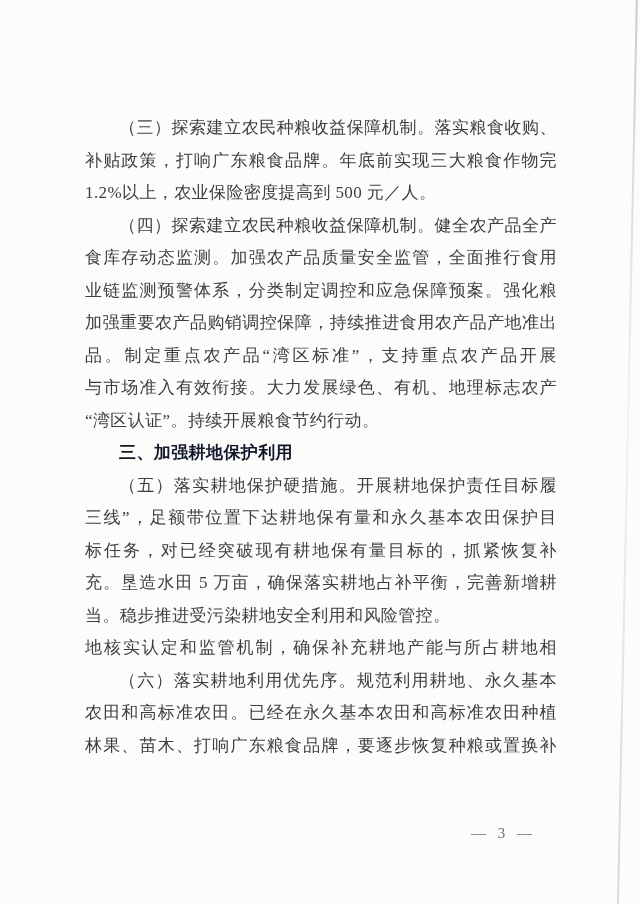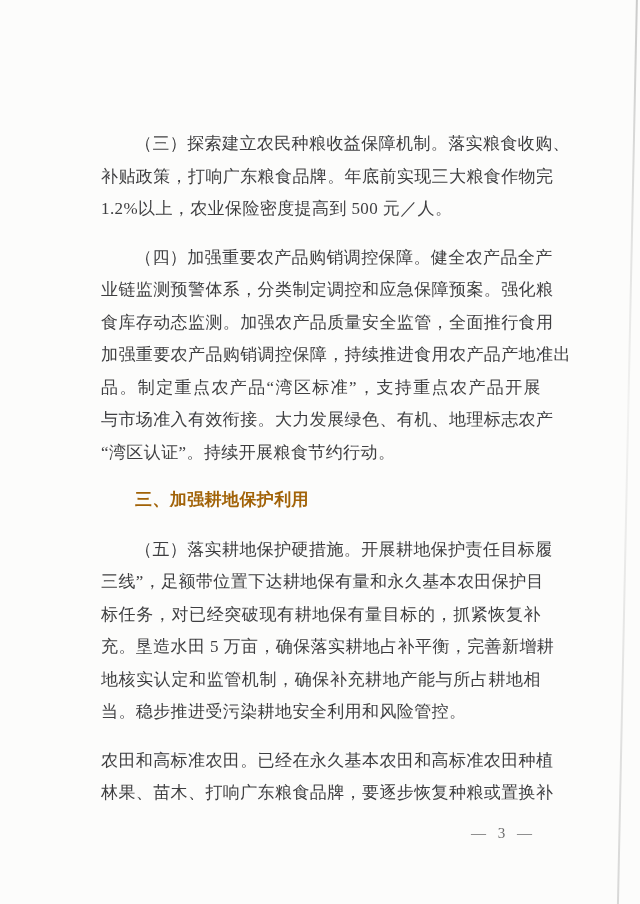--- a/index.html
+++ b/index.html
@@ -27,34 +27,34 @@
   }
   .content {
     position: absolute;
     left: 85px;
     top: 112px;
     width: 472px;
     color: #3e3e40;
     font-size: 17px;
     line-height: 32.5px;
   }
-  .block { margin: 16px; }
+  .block { margin: 0; }
   .line {
     height: 32.5px;
     white-space: nowrap;
     text-align: justify;
     text-align-last: justify;
     letter-spacing: 0.4px;
   }
   .line.indent { padding-left: 34px; }
   .line.no-justify { text-align-last: left; }
   .heading .line {
-    font-family: Liberation Mono, monospace;
+    font-family: Liberation Sans, sans-serif;
     font-weight: 700;
-    color: #a16207;
+    color: #0f172a;
   }
   .footer {
     position: absolute;
     top: 825px;
     right: 104px;
     font-size: 15px;
     letter-spacing: 4px;
     color: #6b6b6b;
     font-family: "Liberation Serif", "DejaVu Serif", serif;
   }
@@ -64,38 +64,39 @@
 
 <div class="page">
   <div class="scan-line"></div>
   <div class="content">
       <div class="block paragraph">
         <div class="line indent">（三）探索建立农民种粮收益保障机制。落实粮食收购、</div>
         <div class="line">补贴政策，打响广东粮食品牌。年底前实现三大粮食作物完</div>
         <div class="line no-justify">1.2%以上，农业保险密度提高到 500 元／人。</div>
       </div>
       <div class="block paragraph">
-        <div class="line indent">（四）加强重要农产品购销调控保障。健全农产品全产</div>
+        <div class="line indent">（四）探索建立农民种粮收益保障机制。健全农产品全产</div>
+        <div class="line">食库存动态监测。加强农产品质量安全监管，全面推行食用</div>
         <div class="line">业链监测预警体系，分类制定调控和应急保障预案。强化粮</div>
-        <div class="line">食库存动态监测。加强农产品质量安全监管，全面推行食用</div>
         <div class="line">加强重要农产品购销调控保障，持续推进食用农产品产地准出</div>
         <div class="line">品。制定重点农产品“湾区标准”，支持重点农产品开展</div>
         <div class="line">与市场准入有效衔接。大力发展绿色、有机、地理标志农产</div>
         <div class="line no-justify">“湾区认证”。持续开展粮食节约行动。</div>
       </div>
       <div class="block heading">
         <div class="line indent no-justify">三、加强耕地保护利用</div>
       </div>
       <div class="block paragraph">
         <div class="line indent">（五）落实耕地保护硬措施。开展耕地保护责任目标履</div>
         <div class="line">三线”，足额带位置下达耕地保有量和永久基本农田保护目</div>
         <div class="line">标任务，对已经突破现有耕地保有量目标的，抓紧恢复补</div>
         <div class="line">充。垦造水田 5 万亩，确保落实耕地占补平衡，完善新增耕</div>
+        <div class="line no-justify">当。稳步推进受污染耕地安全利用和风险管控。</div>
         <div class="line">地核实认定和监管机制，确保补充耕地产能与所占耕地相</div>
-        <div class="line no-justify">当。稳步推进受污染耕地安全利用和风险管控。</div>
       </div>
       <div class="block paragraph">
+        <div class="line indent">（六）落实耕地利用优先序。规范利用耕地、永久基本</div>
         <div class="line">农田和高标准农田。已经在永久基本农田和高标准农田种植</div>
         <div class="line">林果、苗木、打响广东粮食品牌，要逐步恢复种粮或置换补</div>
       </div>
     </div>
   <div class="footer">— 3 —</div>
 </div>
 
 </body></html>

